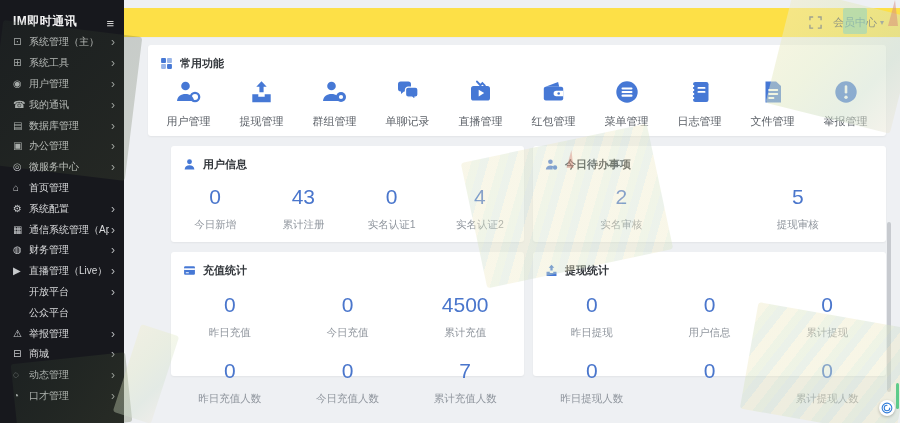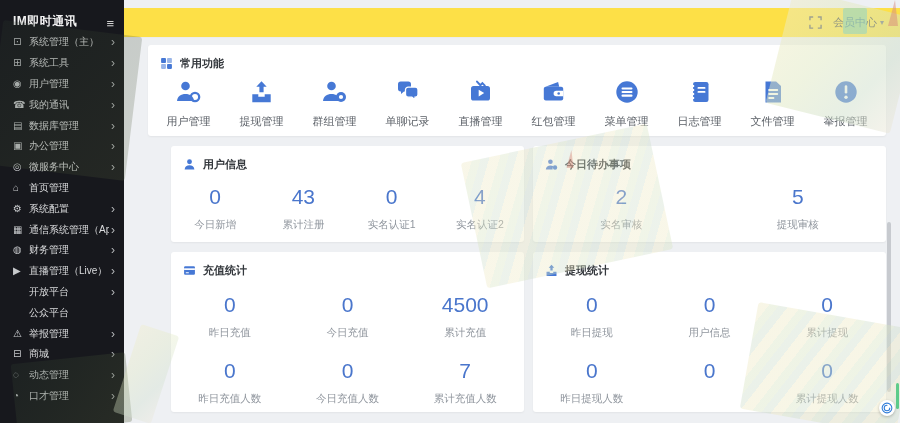--- a/index.html
+++ b/index.html
@@ -31,21 +31,21 @@
 
   .quick-card { height:91px; }
   .func-row { display:flex; margin-top:9px; padding:0 4px; }
   .func { flex:1; text-align:center; cursor:pointer; }
   .func-ic { display:inline-flex; color:#4678d5; height:24px; align-items:flex-end; }
   .func-lb { font-size:11px; color:#5a5f66; margin-top:6px; white-space:nowrap; }
 
   .grid-row { display:flex; gap:9px; margin-top:10px;padding-left:23px; }
   .grid-row .card { flex:1; }
   .row2 .card { height:96px; }
-  .row3 .card { height:160px; }
+  .row3 .card { height:124px; }
 
   .stats { display:flex; margin-top:13px; }
   .row3 .stats { margin-top:15px; }
   .row3 .stats + .stats { margin-top:19px; }
   .stat { flex:1; text-align:center; }
   .num { font-size:21px; color:#4a76cc; line-height:1.1; }
   .slb { font-size:10.5px; color:#8f959d; margin-top:10px; white-space:nowrap; }
 
   
   .scroll-thumb { position:absolute; right:9px; top:222px; width:4px; height:170px; background:#b9bdc3; opacity:.75; border-radius:2px; z-index:16; }

